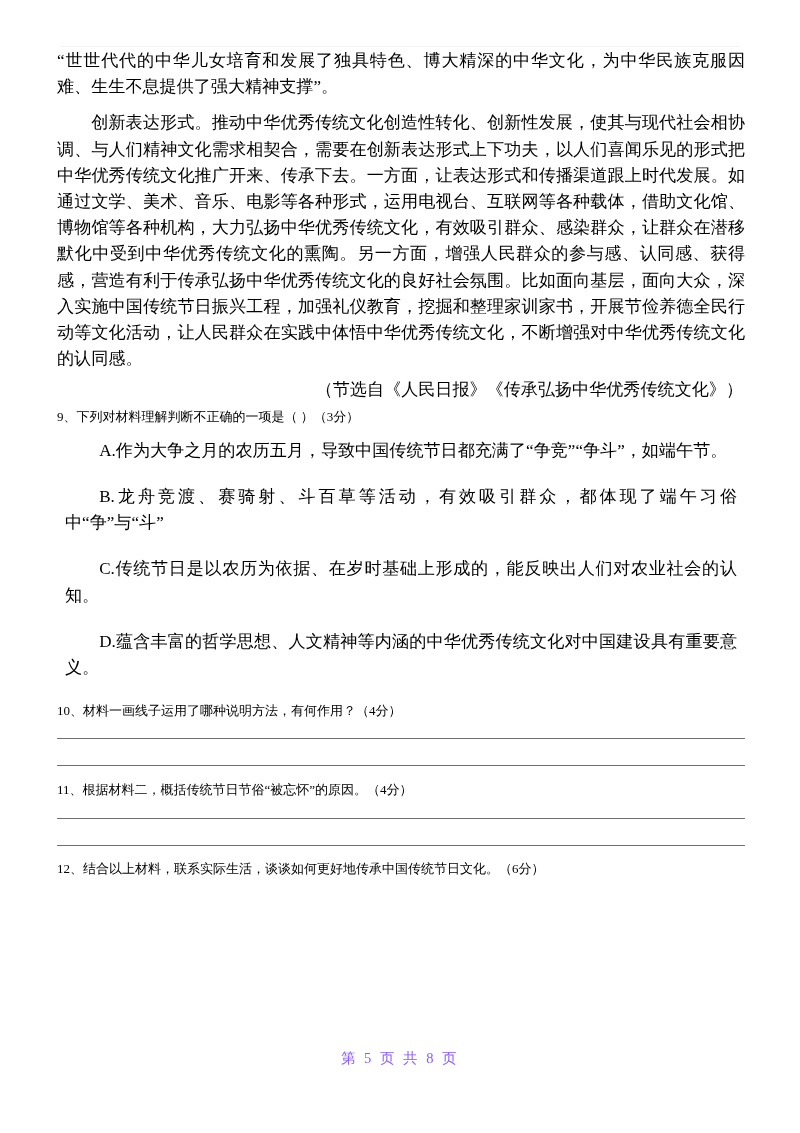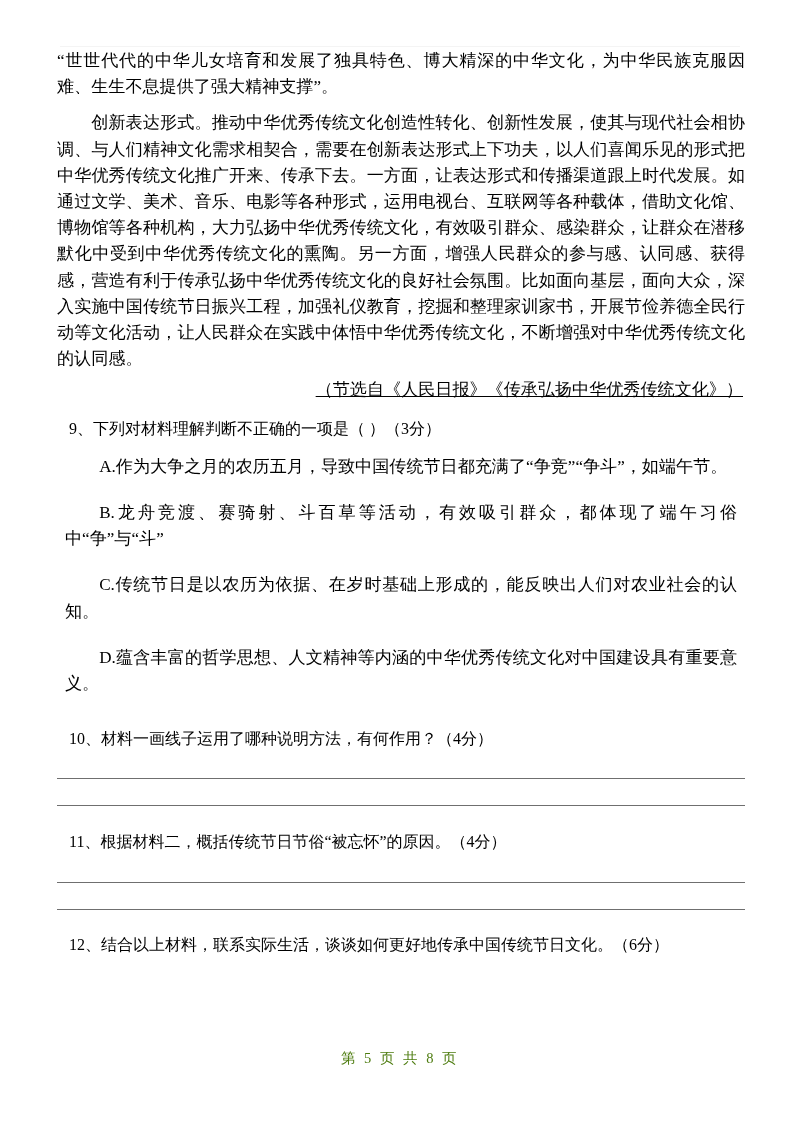--- a/index.html
+++ b/index.html
@@ -53,29 +53,28 @@
 
   .gap-sm { height: 5px; }
   .gap-md { height: 9px; }
 
   .source-line {
     font-size: 17.1px;
     line-height: 26.2px;
     text-align: right;
     margin: 0;
     padding-right: 2px;
-    text-decoration: underline;
   }
 
   .q-line {
-    font-size: 16px;
+    font-size: 13px;
     line-height: 26.2px;
     text-align: justify;
     text-justify: inter-ideograph;
-    margin: 12px;
+    margin: 0;
     text-indent: 0;
     word-break: break-all;
   }
 
   .opt-line {
     font-size: 17.1px;
     line-height: 26.2px;
     text-align: justify;
     text-justify: inter-ideograph;
     margin: 8px;
@@ -94,21 +93,21 @@
   }
   .rule-gap { height: 26px; }
 
   .footer {
     position: absolute;
     left: 0;
     right: 0;
     bottom: 28px;
     text-align: center;
     font-size: 14.5px;
-    color: #4d7c0f;
+    color: #8b5cf6;
     letter-spacing: 2.5px;
     font-family: "Liberation Serif", "DejaVu Serif", serif;
   }
 </style>
 </head>
 <body>
 
 <div class="page">
 
   <div class="scan-edge"></div>

